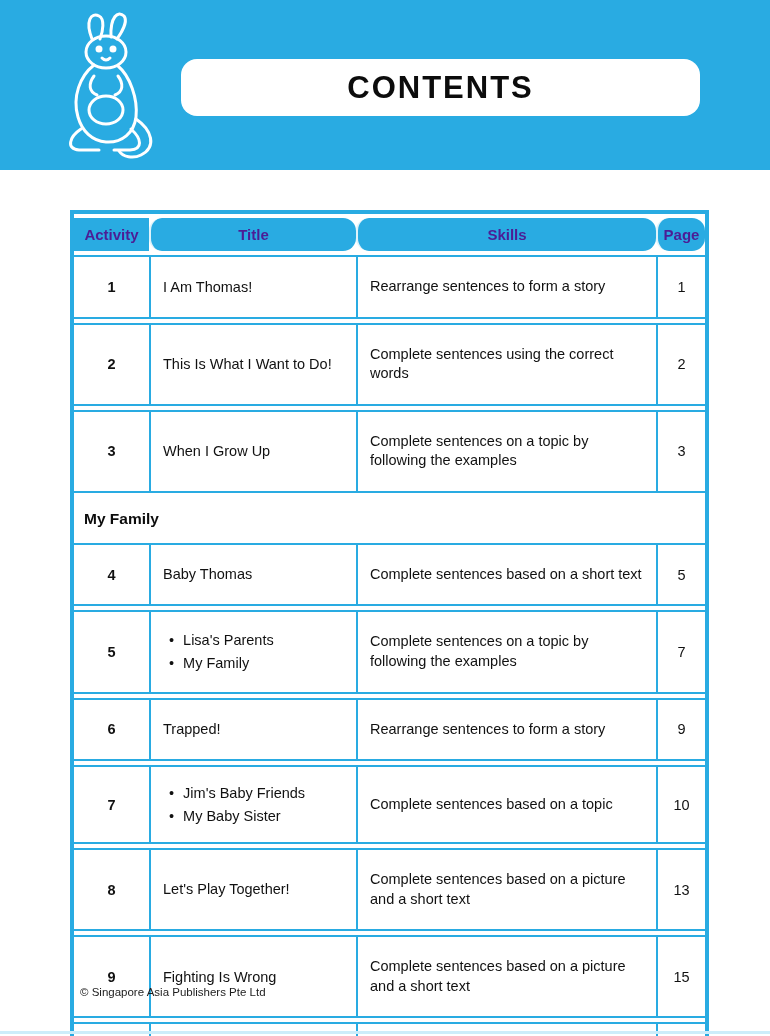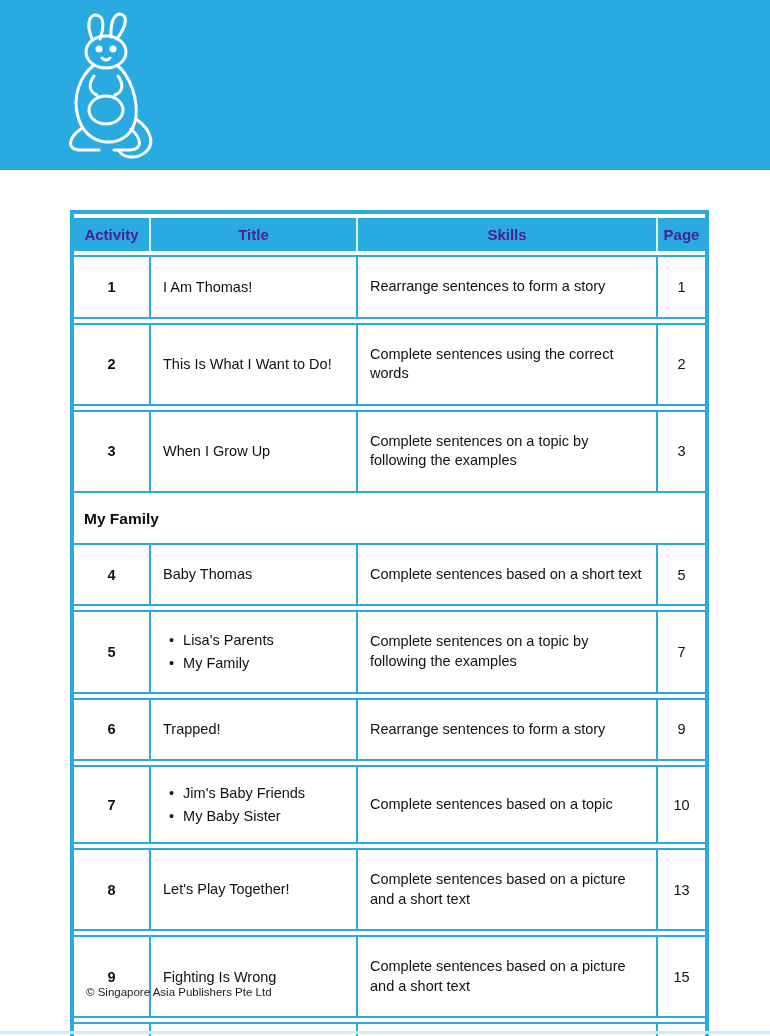--- a/index.html
+++ b/index.html
@@ -45,21 +45,21 @@
     background: #ffffff;
   }
   thead th {
     background: var(--accent);
     color: #4c1d95;
     font-size: 15px;
     font-weight: bold;
     text-align: center;
     padding: 8px 4px;
   }
-  thead th + th { border-left: 2px solid rgba(255,255,255,0.85); }
+  thead th + th { border-left: 2px solid rgba(255,255,255,0.85); border-radius: 13px; }
   .section-cell {
     font-weight: bold;
     font-size: 15.5px;
     color: #0c0c0c;
     padding: 13px 10px 11px 10px;
     background: #ffffff;
   }
   .data-row td {
     border-top: 2px solid var(--accent);
     border-bottom: 2px solid var(--accent);
@@ -72,21 +72,21 @@
     text-align: center;
     font-weight: bold;
     padding: 15px 4px;
   }
   td.title { padding: 15px 12px; line-height: 1.4; }
   td.skills { padding: 20px 12px; line-height: 1.35; }
   td.page { text-align: center; padding: 15px 2px; }
   .bullet-line { display: flex; gap: 9px; padding-left: 6px; line-height: 1.55; }
   .bullet { flex: 0 0 auto; }
   .footer {
-    position: absolute; left: 86px; top: 986px;
+    position: absolute; left: 80px; top: 986px;
     font-size: 11.5px; color: #1c1c1c;
   }
   .bottom-strip {
     position: absolute; left: 0; top: 1031px;
     width: 770px; height: 3px;
     background: #cdedfa;
   }
 </style>
 </head>
 <body>
@@ -103,20 +103,23 @@
       <path d="M66 50 Q70 54 74 50"></path>
       <path d="M58 57 C44 68 36 89 42 109 C46 123 56 133 70 134 C86 135 98 125 100 109 C102 91 94 68 82 58"></path>
       <ellipse cx="70" cy="102" rx="17" ry="14"></ellipse>
       <path d="M58 68 C52 76 53 84 61 87"></path>
       <path d="M82 68 C88 76 87 84 79 87"></path>
       <path d="M45 121 C33 129 30 141 43 142 L63 142"></path>
       <path d="M95 121 C106 131 107 141 94 142 L78 142"></path>
       <path d="M100 111 C116 122 121 139 105 147 C97 151 87 149 83 143"></path>
     </svg>
 
+    <div class="title-plate">
+      <h1>CONTENTS</h1>
+    </div>
   </div>
 
   <div class="table-wrap">
     <table class="contents-table">
       <colgroup>
         <col style="width:75px">
         <col style="width:207px">
         <col style="width:300px">
         <col style="width:49px">
       </colgroup>

